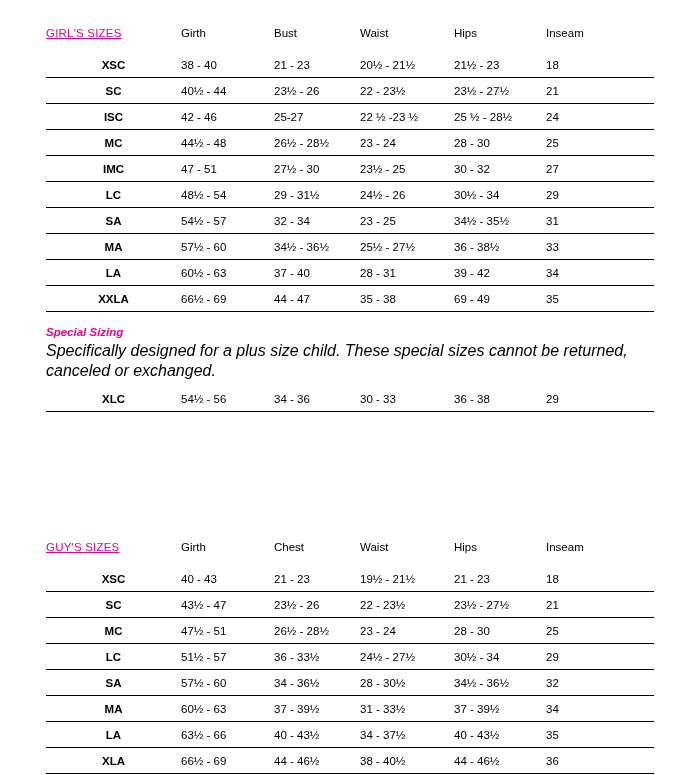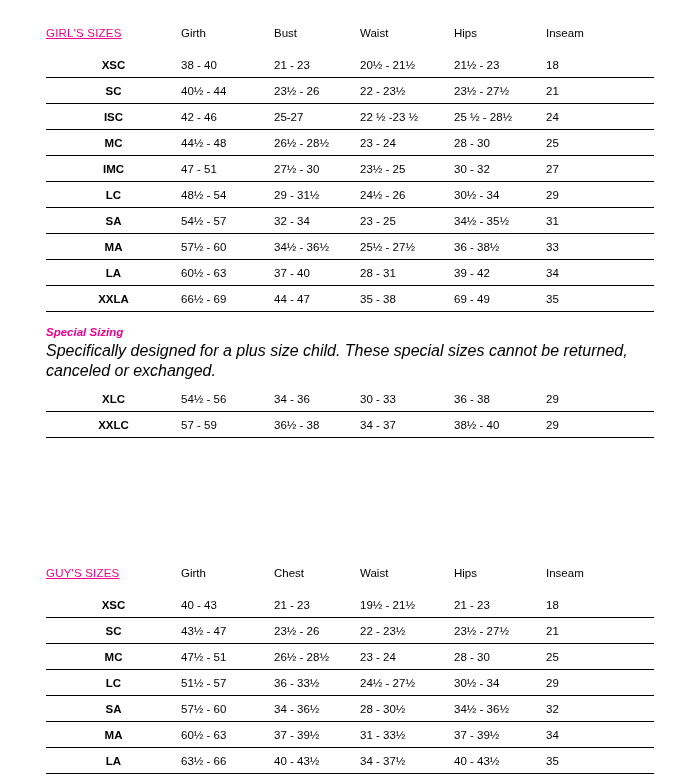--- a/index.html
+++ b/index.html
@@ -216,28 +216,20 @@
     </colgroup>
     <tbody>
       <tr class="data-row">
         <td class="size-code">XLC</td>
         <td>54½ - 56</td>
         <td>34 - 36</td>
         <td>30 - 33</td>
         <td>36 - 38</td>
         <td>29</td>
       </tr>
-      <tr class="data-row">
-        <td class="size-code">XXLC</td>
-        <td>57 - 59</td>
-        <td>36½ - 38</td>
-        <td>34 - 37</td>
-        <td>38½ - 40</td>
-        <td>29</td>
-      </tr>
     </tbody>
   </table>
 
   <div class="gap-between"></div>
 
   <table class="size-table">
     <colgroup>
       <col class="c-size">
         <col class="c-girth">
         <col class="c-bust">

